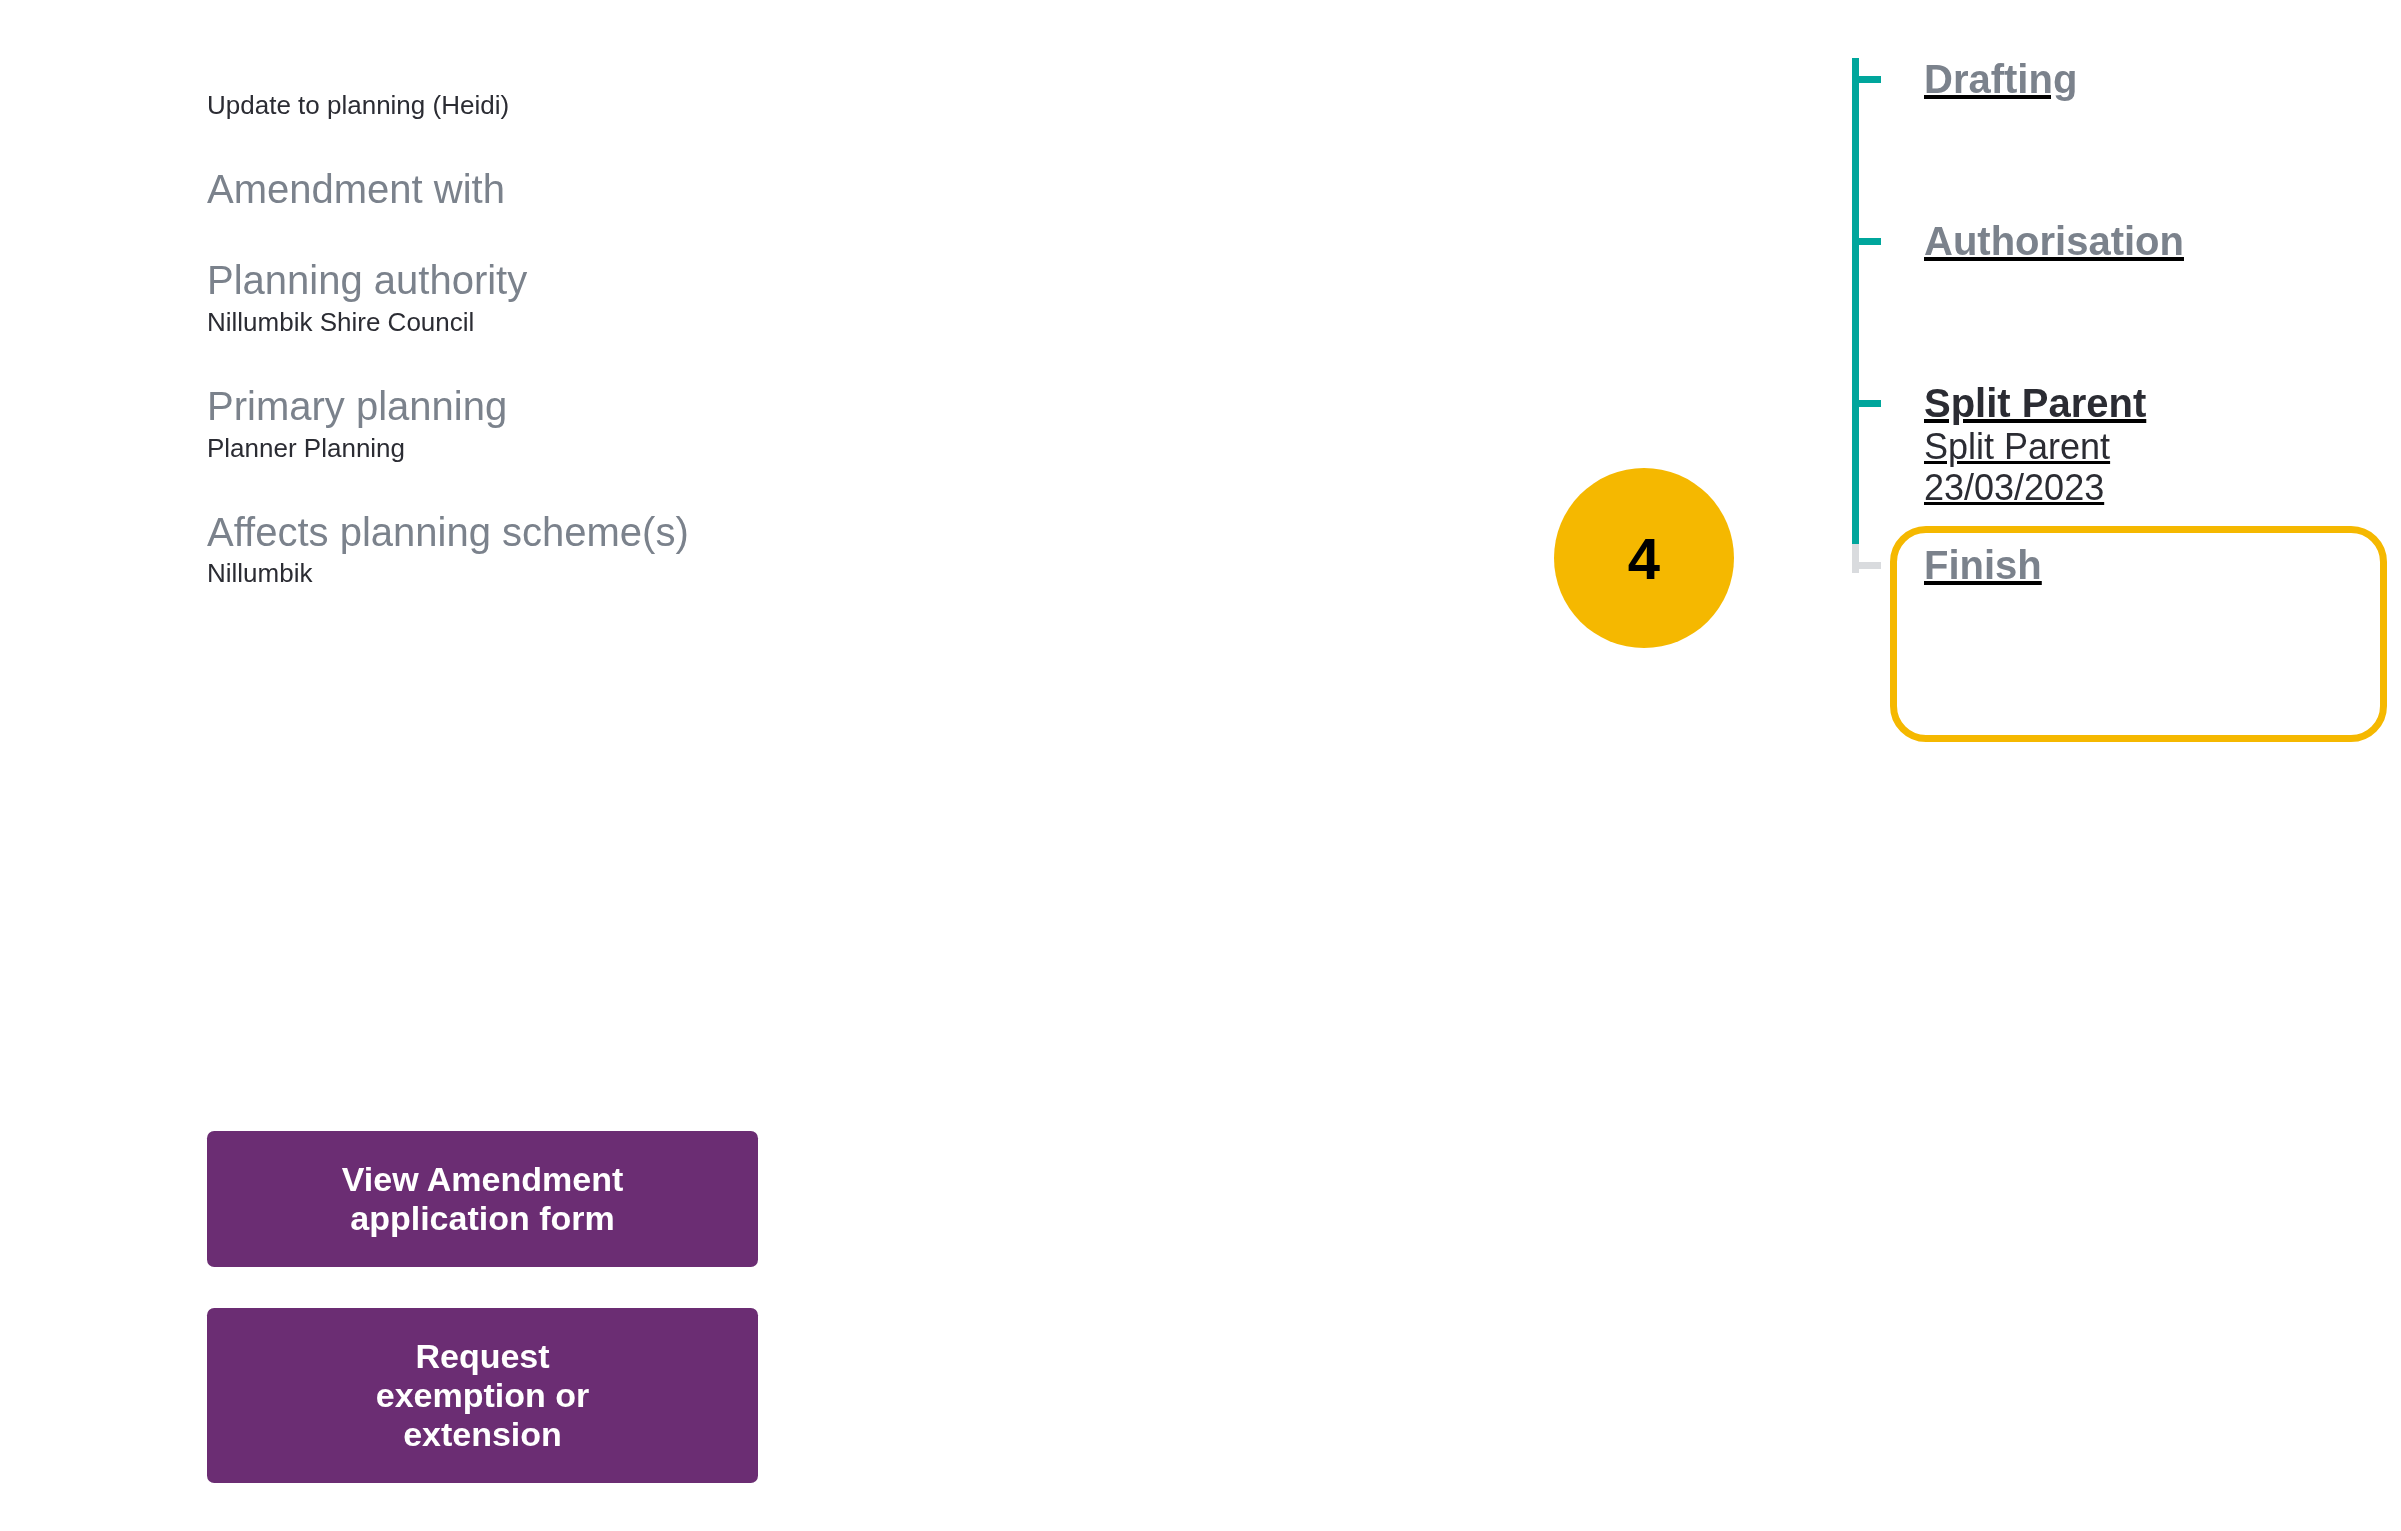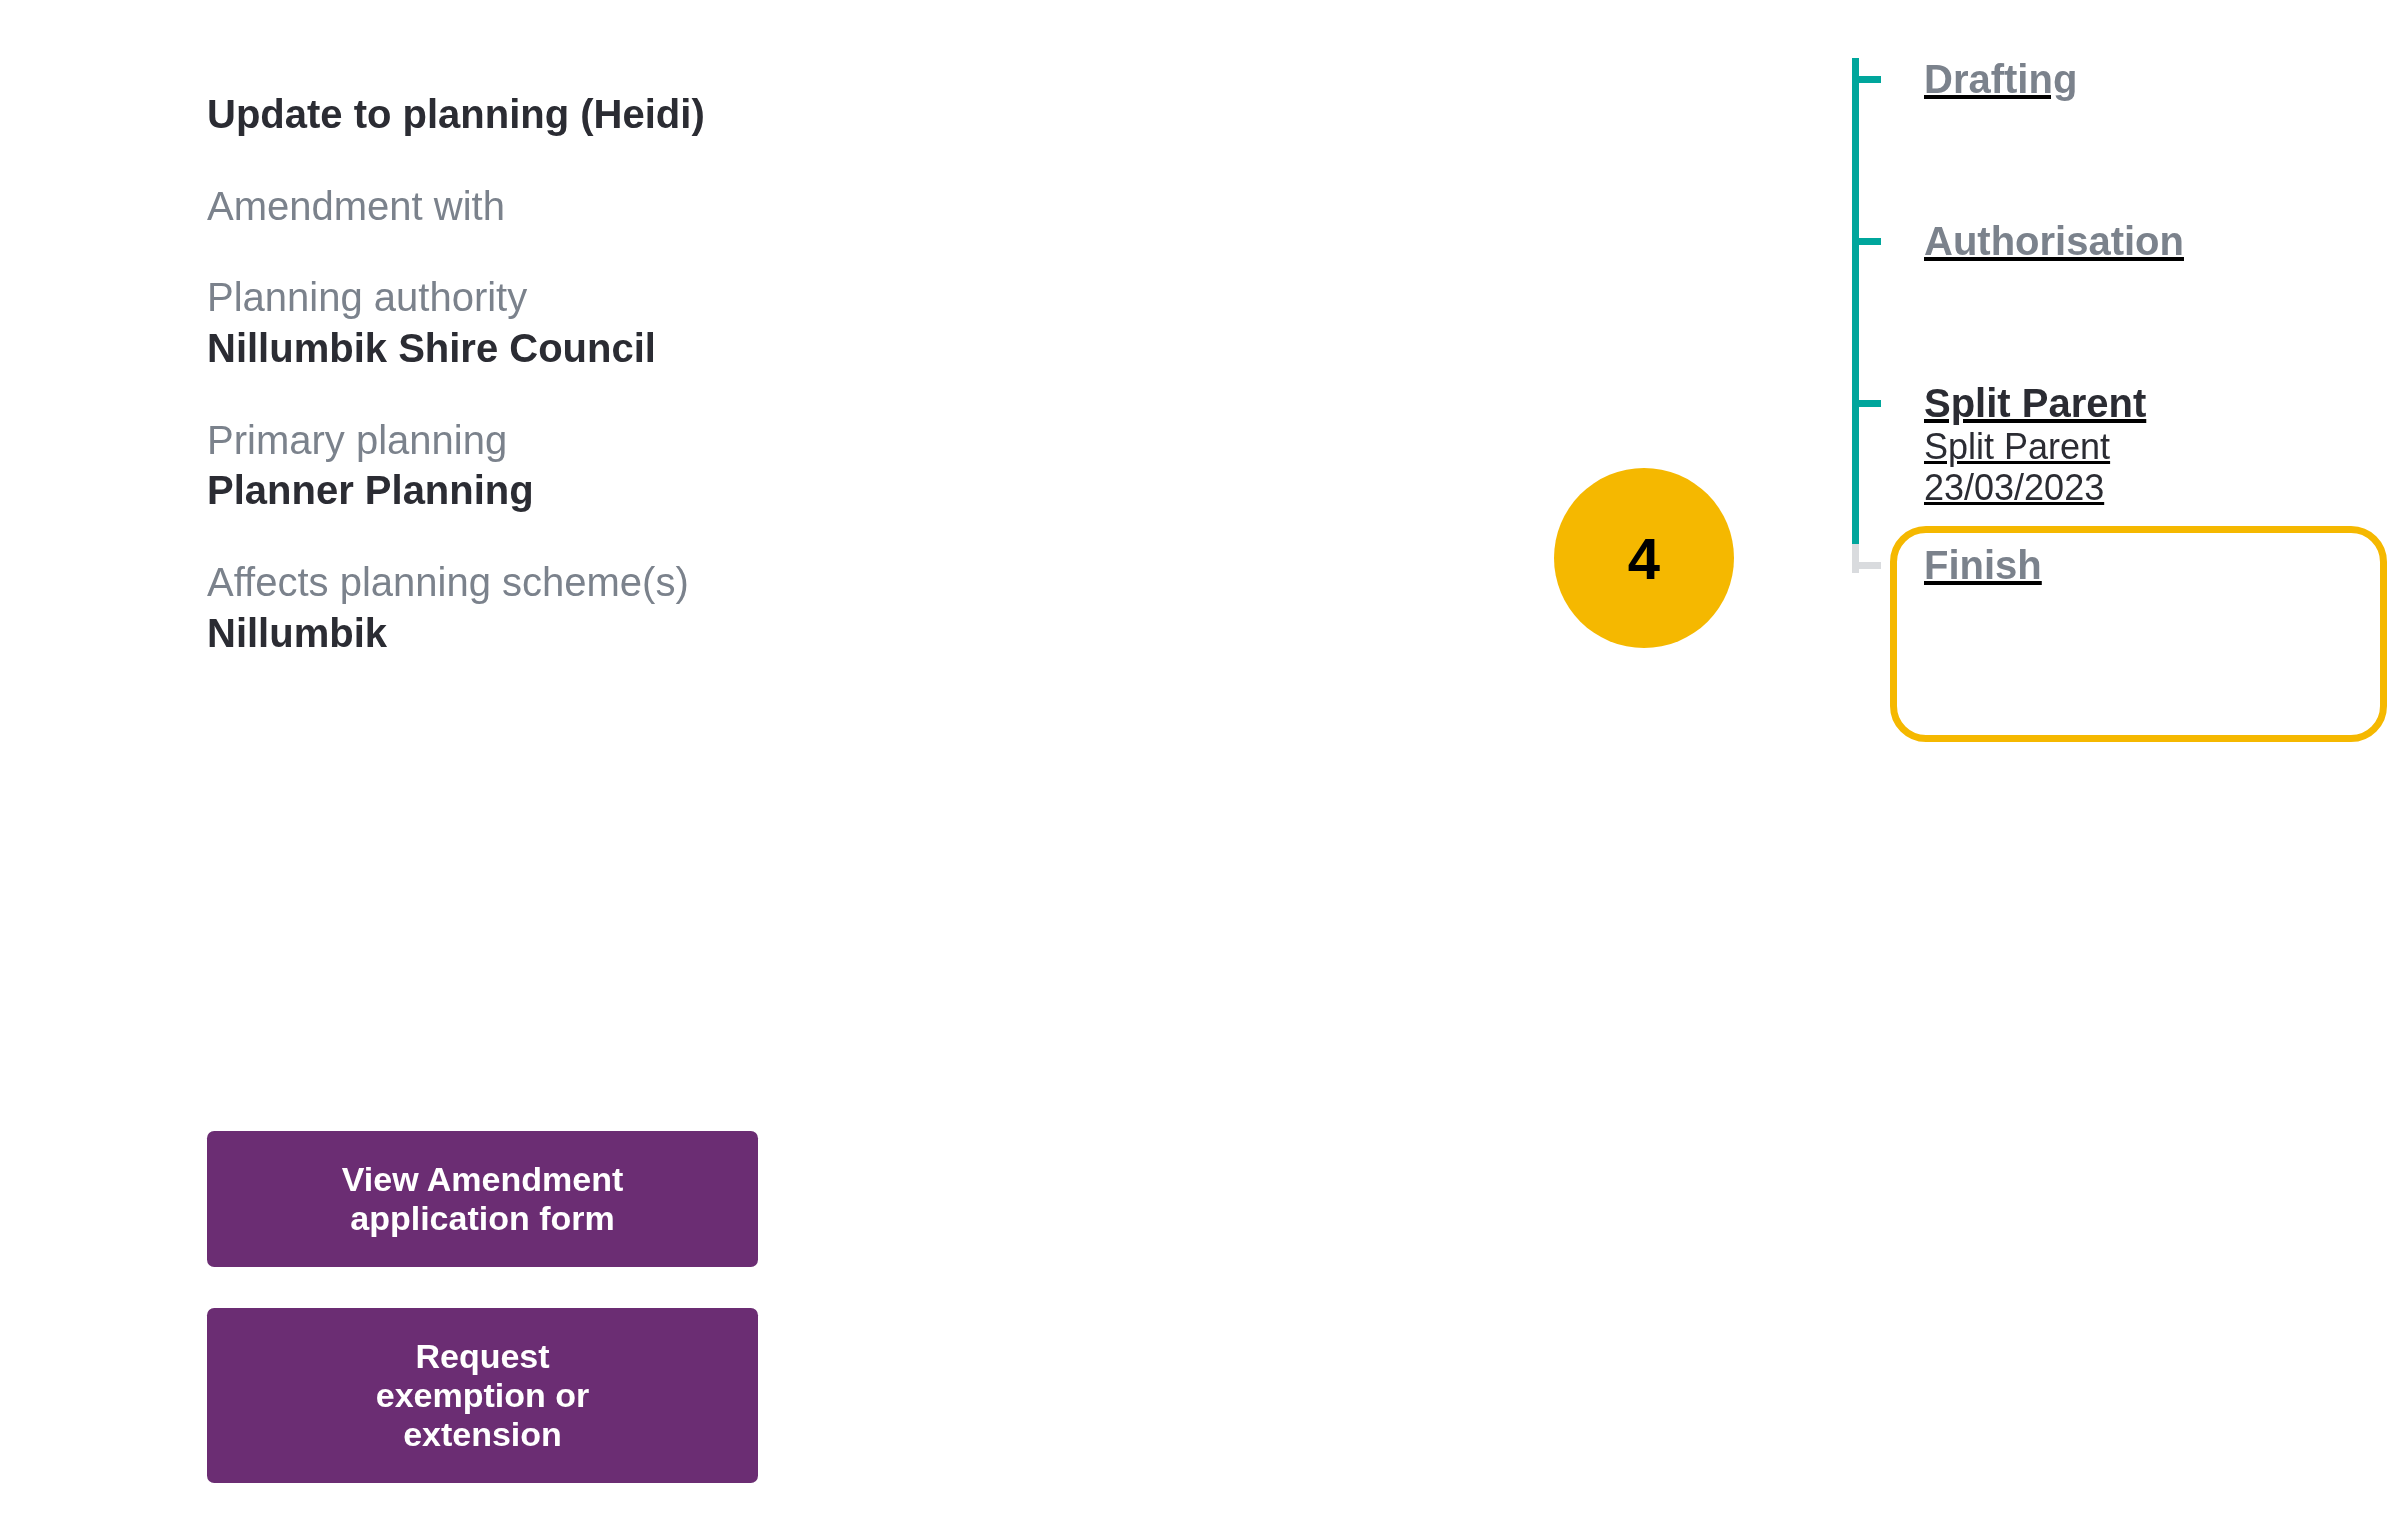--- a/index.html
+++ b/index.html
@@ -35,23 +35,22 @@
     margin-bottom: 45px;
   }
   .field-label {
     color: var(--mute);
     font-size: 40px;
     line-height: 1.15;
     margin-bottom: 3.6px;
   }
   .field-value {
     color: var(--ink);
-    font-size: 40px;
+    font-size: 26px;
     line-height: 1.2;
-    font-weight: bold;
   }
 
   
   .btn-stack {
     position: absolute;
     left: 207px;
     top: 1131px;
     width: 551px;
   }
   .btn {

